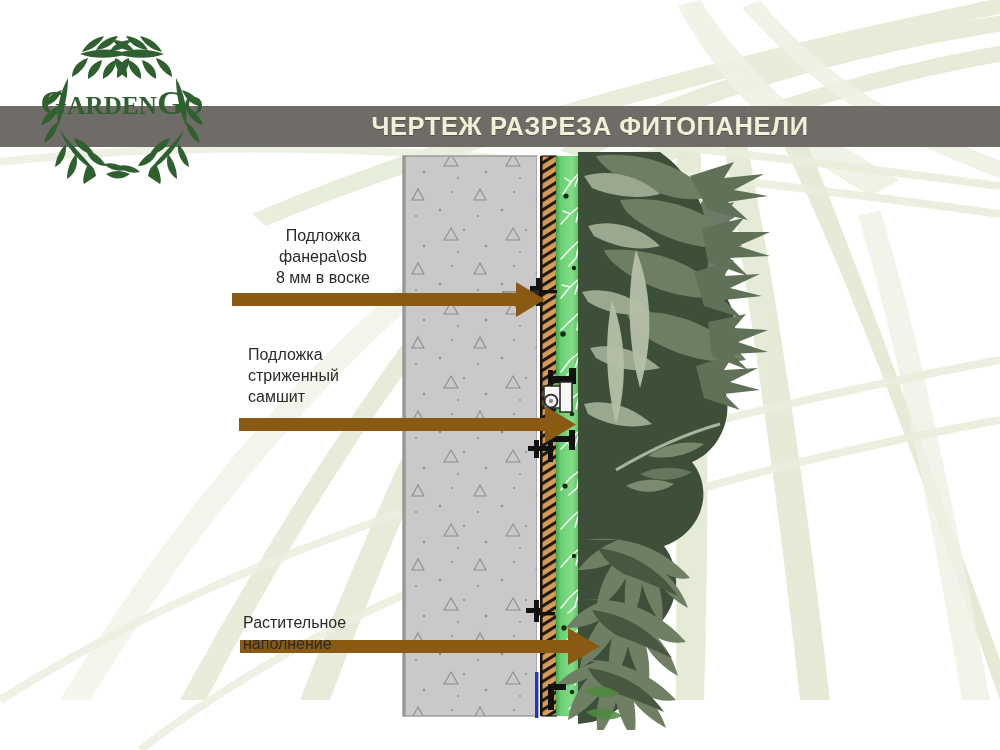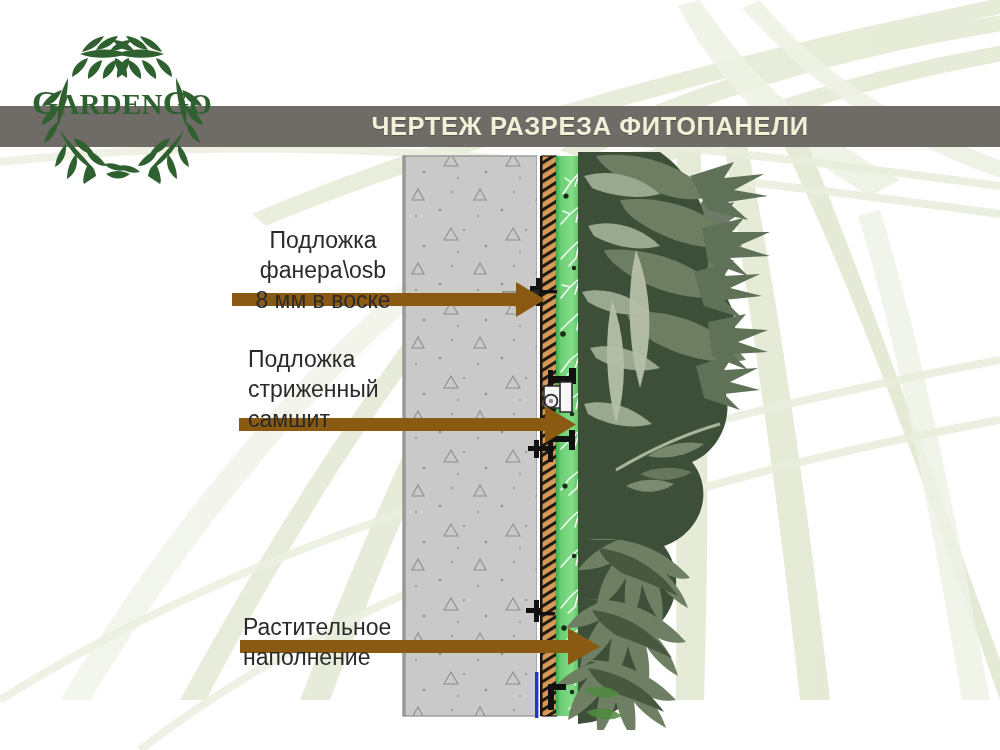--- a/index.html
+++ b/index.html
@@ -30,29 +30,29 @@
   #logo-block {
     position:absolute; left:22px; top:34px; width:200px; height:150px; z-index:8;
   }
   #logo-text {
     position:absolute; left:0; top:50px; width:200px; text-align:center;
     font-family:"Liberation Serif", serif;
     color:#2f6030; font-size:31px; font-weight:bold;
     letter-spacing:.2px; z-index:9;
   }
   #logo-text .cap { font-size:34px; }
-  #logo-text .sm { font-size:29px; }
+  #logo-text .sm { font-size:25px; }
 
   
   #section-drawing { position:absolute; left:0; top:0; width:1000px; height:750px; z-index:4; }
 
   
   .callout { position:absolute; z-index:7; }
   .callout .lbl {
-    font-size:23px; color:#2a2a2a; line-height:1.30;
+    font-size:16px; color:#2a2a2a; line-height:1.30;
     white-space:pre-line;
   }
   #callout-1 { left:233px; top:226px; width:180px; }
   #callout-1 .lbl { text-align:center; }
   #callout-2 { left:248px; top:345px; width:190px; }
   #callout-2 .lbl { text-align:left; }
   #callout-3 { left:243px; top:580px; width:200px; }
   #callout-3 .lbl { text-align:left;margin-top:33px; }
 
   .arrow-layer { position:absolute; inset:0; z-index:7; pointer-events:none; }

